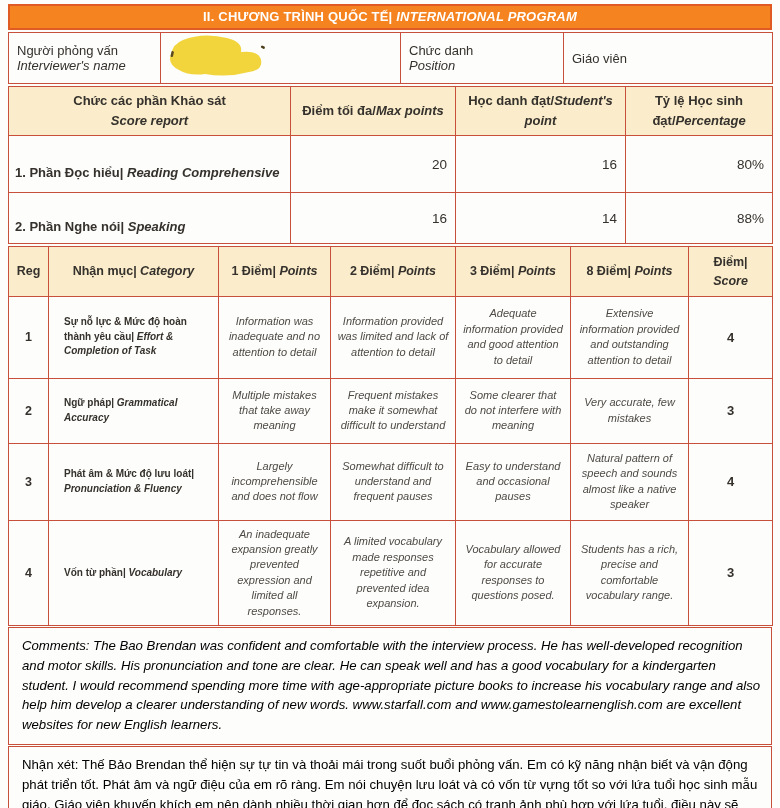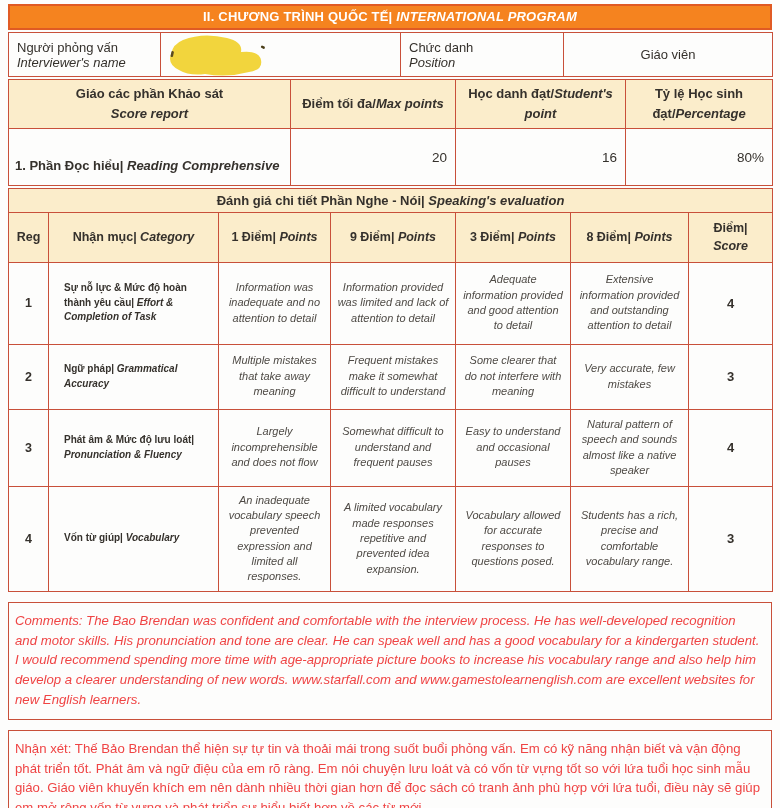--- a/index.html
+++ b/index.html
@@ -11,22 +11,22 @@
 
   
   .title-bar {
     background:#f5831f; border:2px solid #e05a23;
     color:#fff; text-align:center; font-weight:bold; font-size:13px;
     padding:3px 0 4px 0; letter-spacing:.2px;
   }
 
   
   table { border-collapse:collapse; width:764px; table-layout:fixed; margin-top:2px; }
-  td { border:1.5px solid #c8503a; font-size:13px; padding:3px 8px; vertical-align:middle; }
-  .center { text-align:center; }
+  td { border:1.5px solid #c8503a; font-size:13px; padding:10px 8px; vertical-align:middle; }
+  .center { text-align:left; }
 
   
   .info-table td { height:44px; }
   .name-cell { position:relative; }
 
   
   .score-table td.hdr { background:#fbedcb; font-weight:bold; text-align:center; line-height:1.55; padding:4px 10px; }
   .score-table td.num { text-align:right; font-weight:normal; font-size:13.5px; }
   .score-table .desc { line-height:1.55; padding:24px 8px 6px 6px; font-weight:bold; }
   .score-table tr.r1 td { height:57px; }
@@ -40,22 +40,22 @@
   .rubric-table .pts { font-style:italic; text-align:center; font-size:11px; line-height:1.4; color:#4e4a45; padding:6px 6px; }
   .rubric-table .score { text-align:center; font-weight:bold; font-size:13px; }
   .rubric-table .reg { text-align:center; font-weight:bold; font-size:12.5px; }
   .rubric-table tr.row1 td { height:82px; }
   .rubric-table tr.row2 td { height:65px; }
   .rubric-table tr.row3 td { height:77px; }
   .rubric-table tr.row4 td { height:84px; }
 
   
   .text-box {
-    border:1.5px solid #c8503a; margin-top:10px;
-    padding:8px 10px 9px 6px; font-size:13.2px; line-height:1.5; color:#ef4444;
+    border:1.5px solid #c8503a; margin-top:1px;
+    padding:8px 10px 9px 13px; font-size:13.2px; line-height:1.5; color:#000000;
   }
   .text-box.italic { font-style:italic; }
 </style>
 </head>
 <body>
 
 <div class="page">
 
   <div class="title-bar">
     <span>II. CHƯƠNG TRÌNH QUỐC TẾ|</span><span class="en"> INTERNATIONAL PROGRAM</span>
@@ -93,70 +93,73 @@
   <table class="score-table">
     <colgroup>
         <col style="width:282px">
         <col style="width:165px">
         <col style="width:170px">
         <col style="width:147px">
       </colgroup>
     <tbody>
         <tr>
       <td class="hdr">
-        <div>Giáo các phần Khảo sát</div>
+        <div>Chức các phần Khảo sát</div>
         <div class="en">Score report</div>
       </td>
       <td class="hdr">
         <span>Điểm tối đa/</span><span class="en">Max points</span>
       </td>
       <td class="hdr">
         <span>Học danh đạt/</span><span class="en">Student's point</span>
       </td>
       <td class="hdr">
         <span>Tỷ lệ Học sinh đạt/</span><span class="en">Percentage</span>
       </td>
     </tr>
     <tr class="r1">
       <td class="desc">
         <span>1. Phần Đọc hiểu|</span><span class="en"> Reading Comprehensive</span>
       </td>
       <td class="num">20</td>
       <td class="num">16</td>
       <td class="num">80%</td>
+    </tr>
+    <tr class="r2">
+      <td class="desc">
+        <span>2. Phần Nghe nói|</span><span class="en"> Speaking</span>
+      </td>
+      <td class="num">16</td>
+      <td class="num">14</td>
+      <td class="num">88%</td>
     </tr>
   </tbody>
     </table>
 
   <table class="rubric-table">
     <colgroup>
         <col style="width:40px">
         <col style="width:170px">
         <col style="width:112px">
         <col style="width:125px">
         <col style="width:115px">
         <col style="width:118px">
         <col style="width:84px">
       </colgroup>
     <tbody>
-        <tr>
-      <td class="section-hdr" colspan="7">
-        <span>Đánh giá chi tiết Phần Nghe - Nói|</span><span class="en"> Speaking's evaluation</span>
-      </td>
-    </tr>
     <tr>
       <td class="col-hdr">Reg</td>
       <td class="col-hdr">
         <span>Nhận mục|</span><span class="en"> Category</span>
       </td>
       <td class="col-hdr">
         <span>1 Điểm|</span><span class="en"> Points</span>
       </td>
       <td class="col-hdr">
-        <span>9 Điểm|</span><span class="en"> Points</span>
+        <span>2 Điểm|</span><span class="en"> Points</span>
       </td>
       <td class="col-hdr">
         <span>3 Điểm|</span><span class="en"> Points</span>
       </td>
       <td class="col-hdr">
         <span>8 Điểm|</span><span class="en"> Points</span>
       </td>
       <td class="col-hdr">
         <div>Điểm|</div>
         <div class="en">Score</div>
@@ -195,23 +198,23 @@
       <td class="pts">Largely incomprehensible and does not flow</td>
       <td class="pts">Somewhat difficult to understand and frequent pauses</td>
       <td class="pts">Easy to understand and occasional pauses</td>
       <td class="pts">Natural pattern of speech and sounds almost like a native speaker</td>
       <td class="score">4</td>
     </tr>
 
     <tr class="row4">
       <td class="reg">4</td>
       <td class="cat">
-        <span>Vốn từ giúp|</span><span class="en"> Vocabulary</span>
-      </td>
-      <td class="pts">An inadequate vocabulary speech prevented expression and limited all responses.</td>
+        <span>Vốn từ phần|</span><span class="en"> Vocabulary</span>
+      </td>
+      <td class="pts">An inadequate expansion greatly prevented expression and limited all responses.</td>
       <td class="pts">A limited vocabulary made responses repetitive and prevented idea expansion.</td>
       <td class="pts">Vocabulary allowed for accurate responses to questions posed.</td>
       <td class="pts">Students has a rich, precise and comfortable vocabulary range.</td>
       <td class="score">3</td>
     </tr>
   </tbody>
     </table>
 
   <div class="text-box italic">Comments: The Bao Brendan was confident and comfortable with the interview process. He has well-developed recognition and motor skills. His pronunciation and tone are clear. He can speak well and has a good vocabulary for a kindergarten student.  I would recommend spending more time with age-appropriate picture books to increase his vocabulary range and also help him develop a clearer understanding of new words. www.starfall.com and www.gamestolearnenglish.com are excellent websites for new English learners.</div>
 

